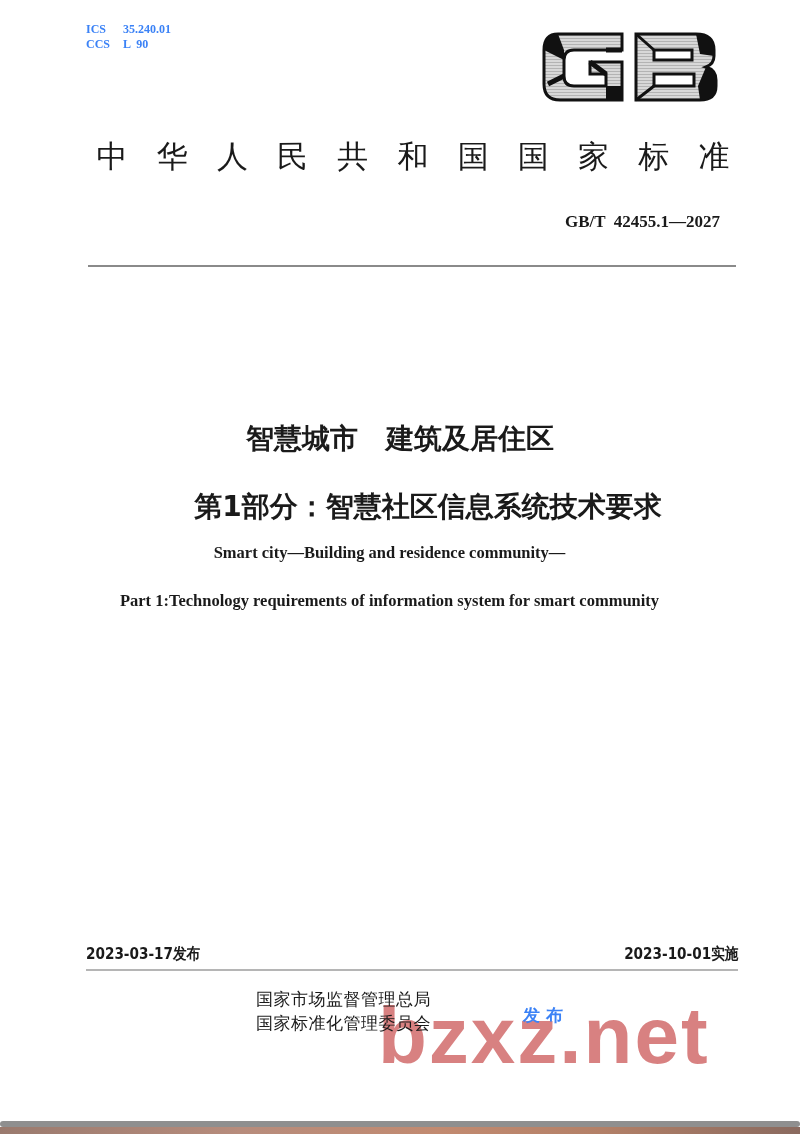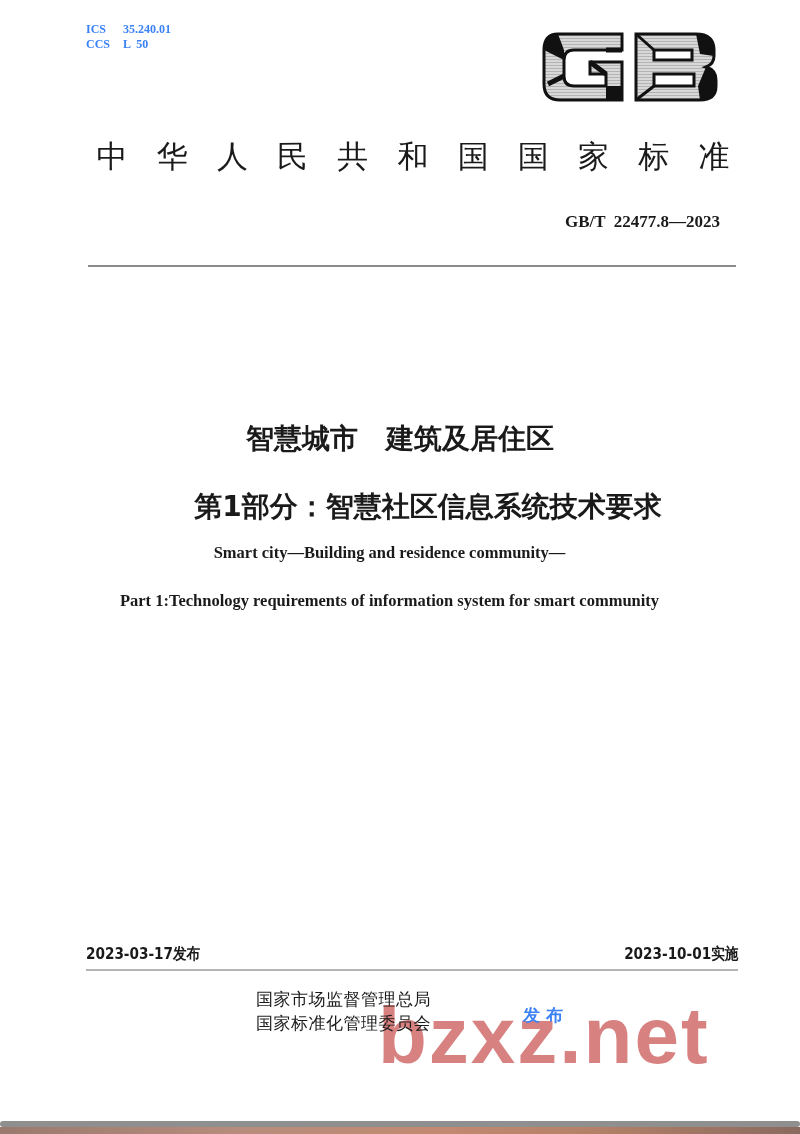--- a/index.html
+++ b/index.html
@@ -37,21 +37,21 @@
 </head>
 <body>
 
 <div class="abs codes">
   <div class="row">
     <span class="k">ICS</span>
     <span>35.240.01</span>
   </div>
   <div class="row">
     <span class="k">CCS</span>
-    <span style="white-space:pre">L  50</span>
+    <span style="white-space:pre">L  90</span>
   </div>
 </div>
 
 <div class="abs logo">
   <svg width="180" height="78" viewBox="0 0 180 78">
     <defs>
       <pattern id="hatch" width="3" height="3" patternUnits="userSpaceOnUse">
         <rect width="3" height="3" fill="#d8d8d8"></rect>
         <line x1="0" y1="1.5" x2="3" y2="1.5" stroke="#aaaaaa" stroke-width="0.8"></line>
       </pattern>
@@ -77,21 +77,21 @@
   <span>民</span>
   <span>共</span>
   <span>和</span>
   <span>国</span>
   <span>国</span>
   <span>家</span>
   <span>标</span>
   <span>准</span>
 </div>
 
-<div class="abs std-no" style="white-space:pre">GB/T  22477.8—2023</div>
+<div class="abs std-no" style="white-space:pre">GB/T  42455.1—2027</div>
 
 <div class="abs rule rule1"></div>
 
 <div class="abs zh-title zh1">智慧城市　建筑及居住区</div>
 <div class="abs zh-title zh2">第1部分：智慧社区信息系统技术要求</div>
 
 <div class="abs en-title en1">Smart city—Building and residence community—</div>
 <div class="abs en-title en2">Part 1:Technology requirements of information system for smart community</div>
 
 <div class="abs date-l">2023-03-17发布</div>

